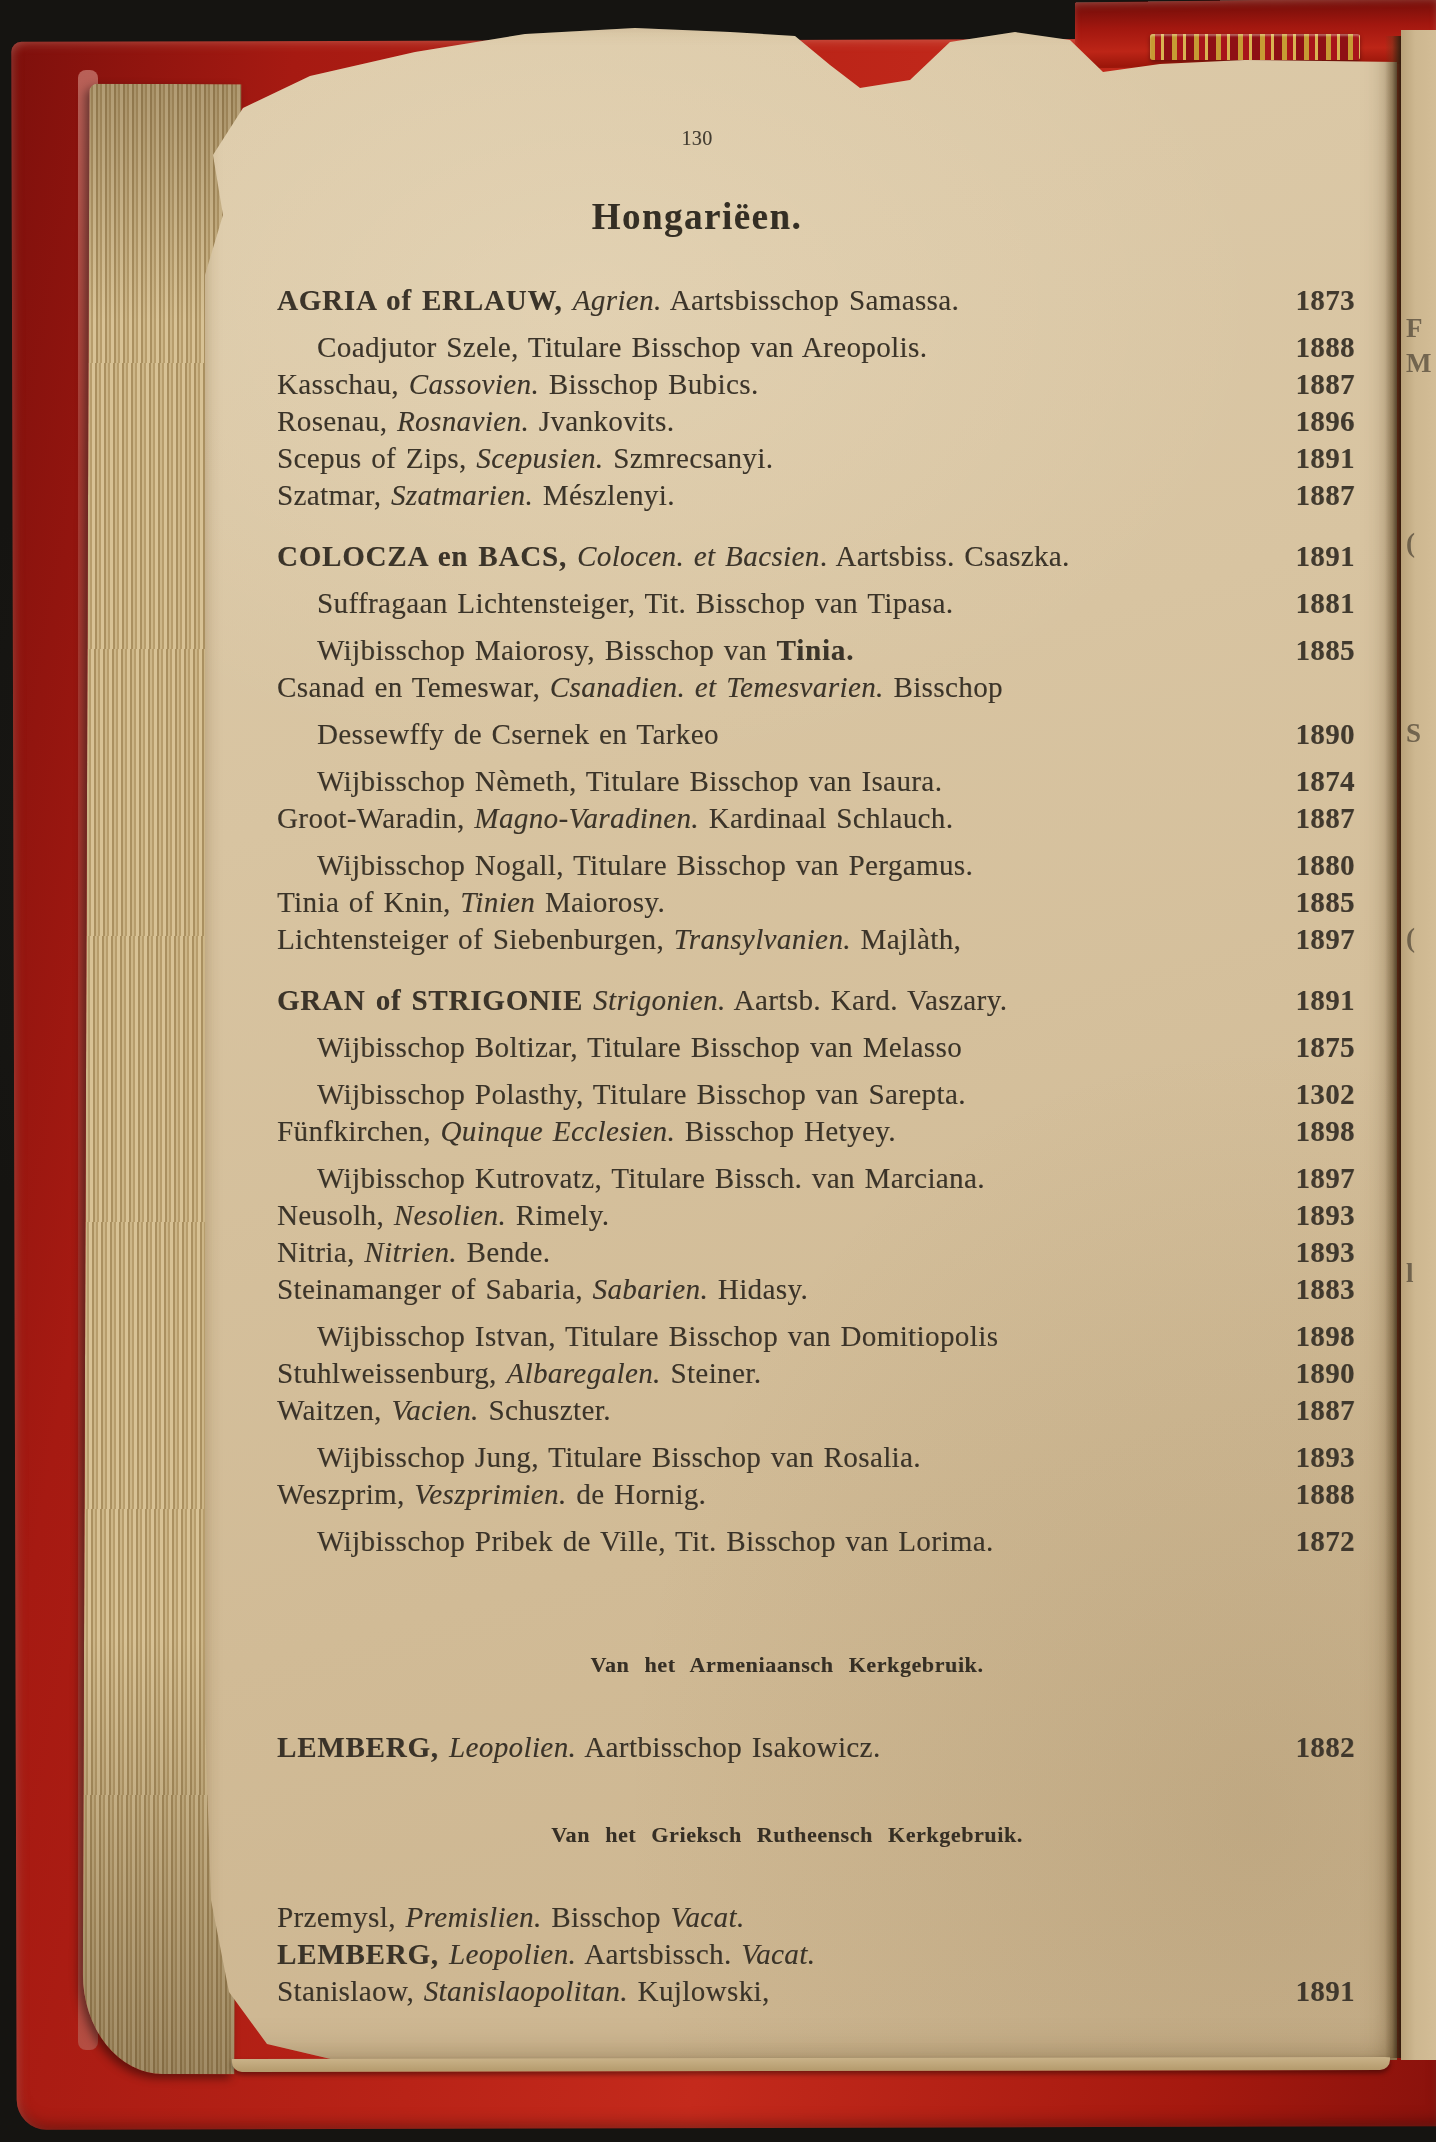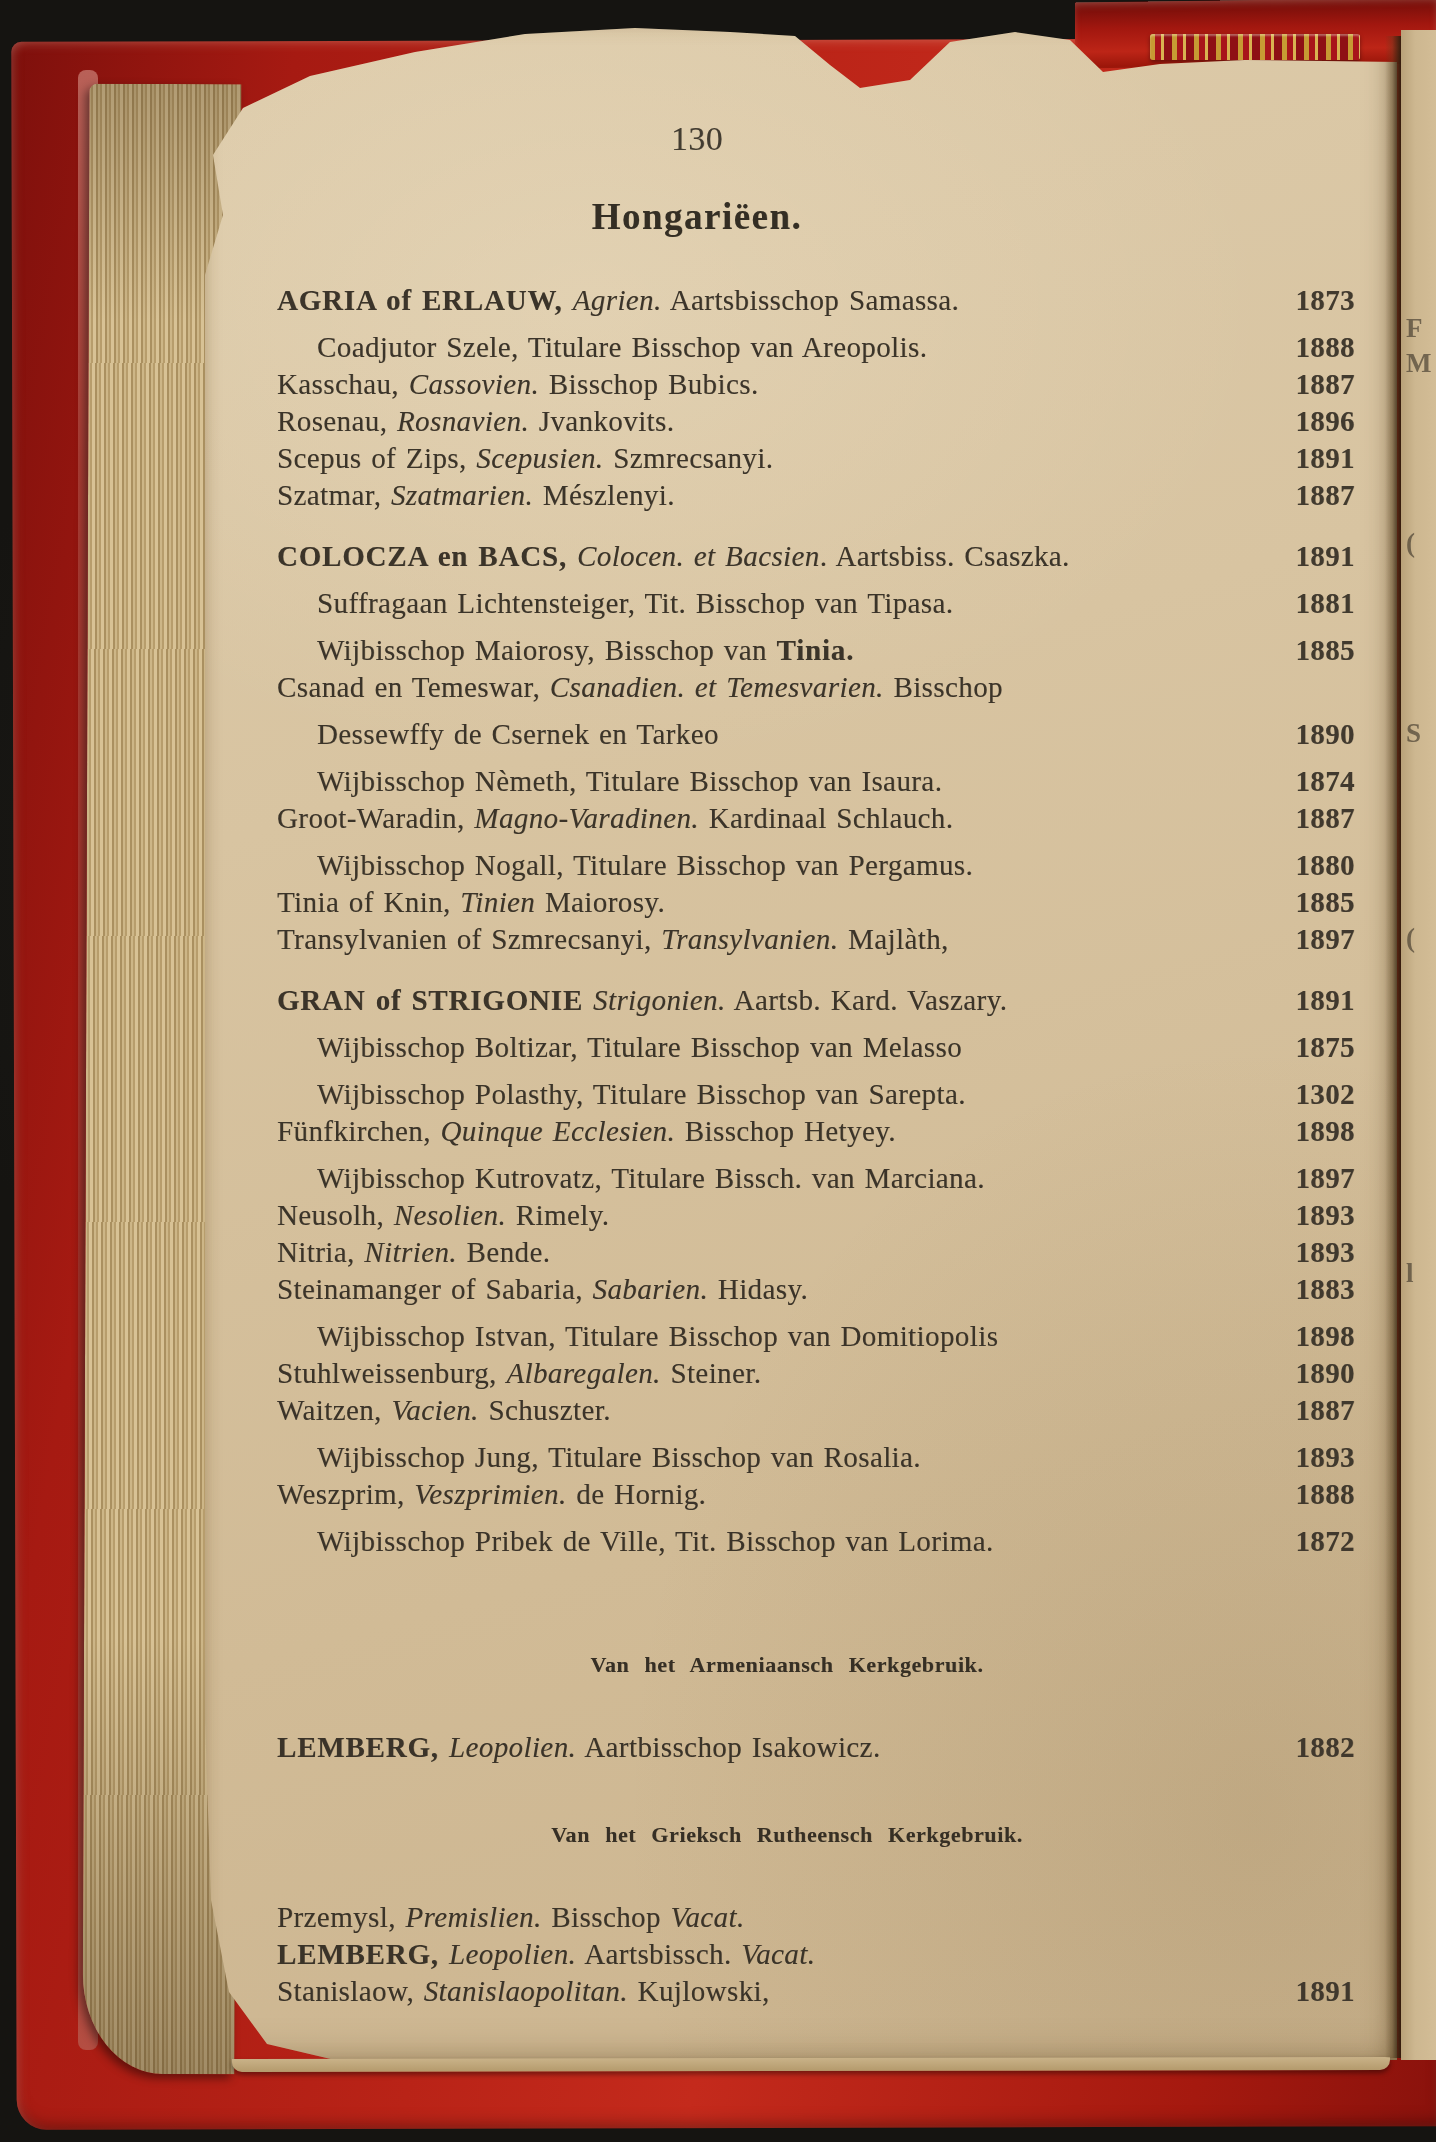--- a/index.html
+++ b/index.html
@@ -91,21 +91,21 @@
     position:absolute;left:5px;font-size:27px;font-weight:bold;
     color:rgba(58,50,38,.62);line-height:1;
   }
   
   .content{
     position:absolute;left:72px;top:0;width:1078px;padding-top:100px;
     font-size:29px;line-height:37px;letter-spacing:.4px;word-spacing:2px;
     text-shadow:.4px .4px 0 rgba(70,58,42,.35);
   }
   .pageno{
-    width:840px;height:38px;text-align:center;font-size:34px;
+    width:840px;height:38px;text-align:center;font-size:20px;
     color:rgba(58,52,42,.92);
   }
   .main-title{
     width:840px;margin:40px 0 34px 0;height:50px;text-align:center;
     font-size:37px;font-weight:bold;letter-spacing:1.5px;
     color:rgba(45,40,31,.95);
   }
   .entry{display:flex;align-items:baseline;gap:44px;}
   .entry.indent .etext{padding-left:40px;margin-top:10px;}
   .entry.gap{margin-top:24px;}
@@ -188,21 +188,21 @@
         </div>
         <div class="entry indent">
           <span class="etext"><span>Wijbisschop Nogall, Titulare Bisschop van Pergamus.</span></span>
           <span class="year">1880</span>
         </div>
         <div class="entry">
           <span class="etext"><span>Tinia of Knin, </span><span class="it">Tinien</span><span> Maiorosy.</span></span>
           <span class="year">1885</span>
         </div>
         <div class="entry">
-          <span class="etext"><span>Transylvanien of Szmrecsanyi, </span><span class="it">Transylvanien.</span><span> Majlàth,</span></span>
+          <span class="etext"><span>Lichtensteiger of Siebenburgen, </span><span class="it">Transylvanien.</span><span> Majlàth,</span></span>
           <span class="year">1897</span>
         </div>
         <div class="entry gap">
           <span class="etext"><span class="bd">GRAN of STRIGONIE </span><span class="it">Strigonien.</span><span> Aartsb. Kard. Vaszary.</span></span>
           <span class="year">1891</span>
         </div>
         <div class="entry indent">
           <span class="etext"><span>Wijbisschop Boltizar, Titulare Bisschop van Melasso</span></span>
           <span class="year">1875</span>
         </div>

